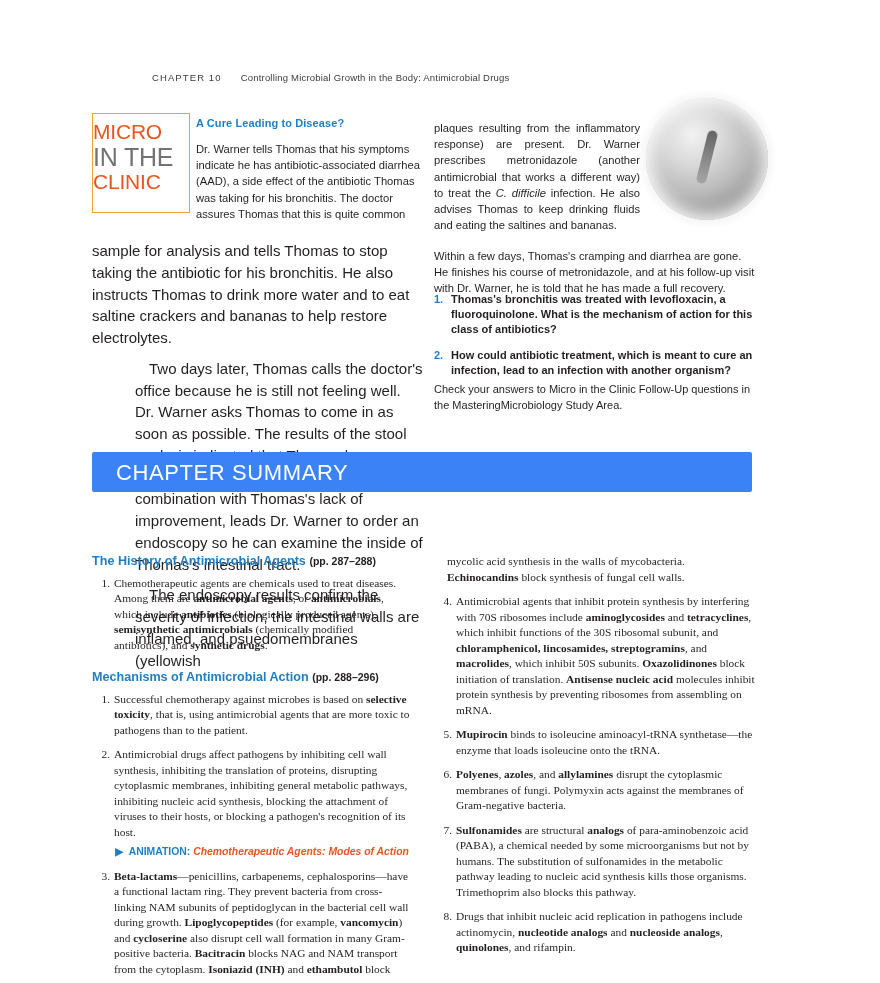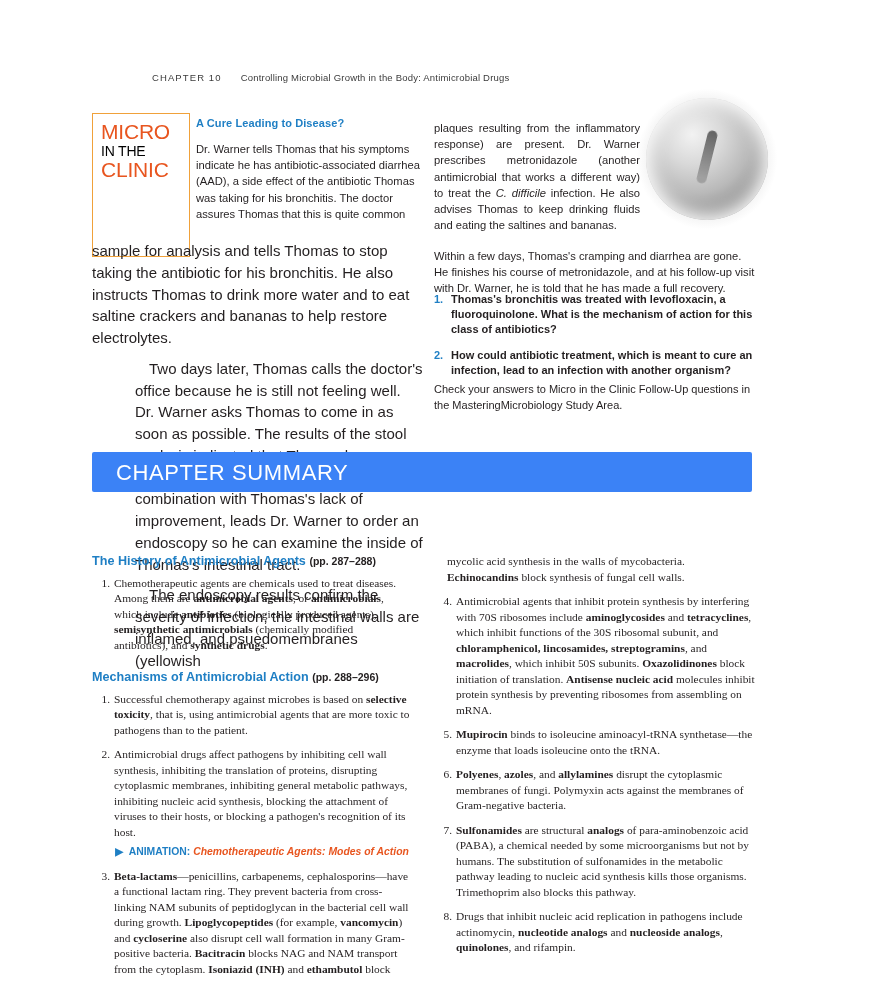--- a/index.html
+++ b/index.html
@@ -40,38 +40,38 @@
     margin-left: 16px;
     letter-spacing: 0.2px;
   }
 
   
   .clinic-box {
     position: absolute;
     left: 92px;
     top: 113px;
     width: 98px;
-    height: 144px;
+    height: 100px;
     border: 1px solid #f0a13a;
     box-sizing: border-box;
-    padding: 7px 8px 0 8px;
+    padding: 7px 8px 0 0;
   }
   .clinic-box .l1, .clinic-box .l2, .clinic-box .l3 {
     font-family: "Liberation Sans", sans-serif;
     font-weight: 400;
     line-height: 1.08;
   }
   .clinic-box .l1 {
     color: #e8551f;
     font-size: 21px;
     letter-spacing: -0.2px;
   }
   .clinic-box .l2 {
-    color: #000000;
-    font-size: 14px;
+    color: #737373;
+    font-size: 25px;
     letter-spacing: -0.2px;
   }
   .clinic-box .l3 {
     color: #e8551f;
     font-size: 21px;
     letter-spacing: -0.2px;
   }
 
   
   .article-title {

